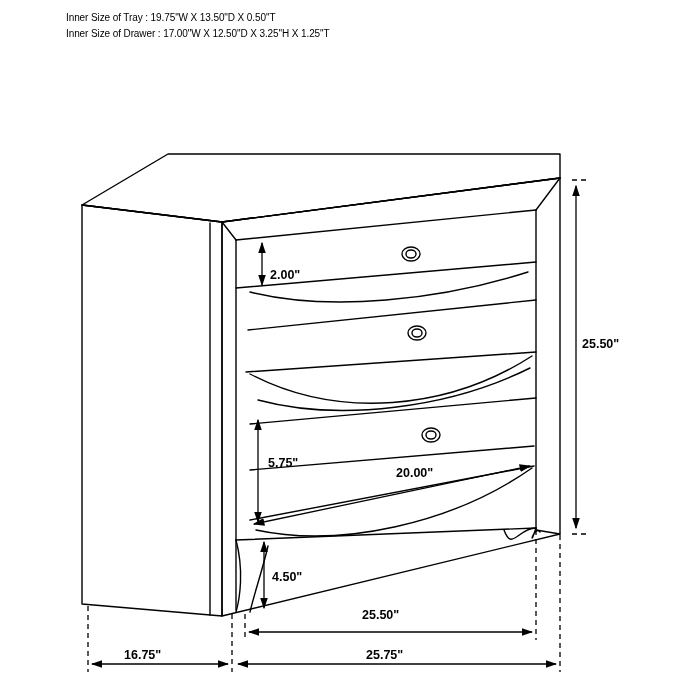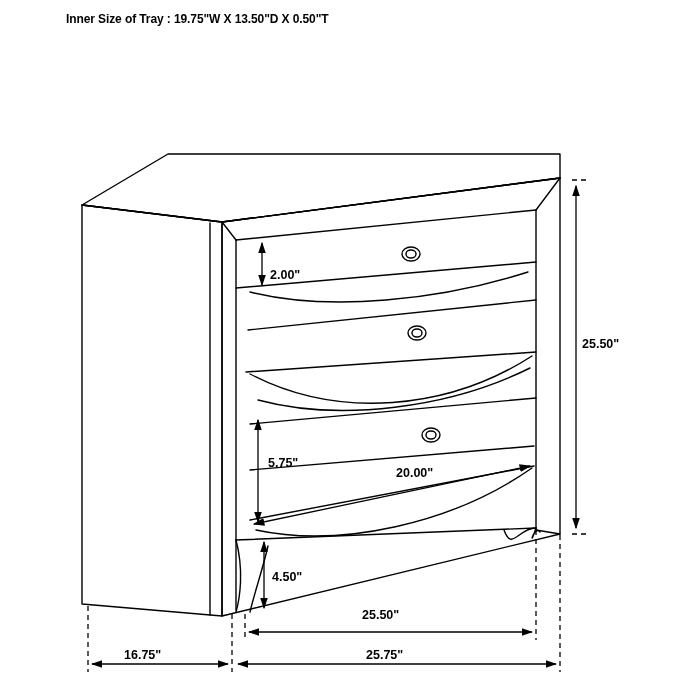--- a/index.html
+++ b/index.html
@@ -17,22 +17,22 @@
   }
   #stage {
     position: relative;
     width: 700px;
     height: 700px;
   }
   .note {
     position: absolute;
     left: 66px;
     top: 10px;
-    font-size: 12px;
-    font-weight: bold;
+    font-size: 10px;
+    font-weight: normal;
     line-height: 1.55;
     letter-spacing: -0.1px;
     white-space: nowrap;
   }
   .note div {
     white-space: nowrap;
   }
   svg.diagram {
     position: absolute;
     left: 0;
@@ -47,20 +47,21 @@
     white-space: nowrap;
   }
 </style>
 </head>
 <body>
 
 <div id="stage">
 
   <div class="note">
     <div>Inner Size of Tray : 19.75"W X 13.50"D X 0.50"T</div>
+    <div>Inner Size of Drawer : 17.00"W X 12.50"D X 3.25"H X 1.25"T</div>
   </div>
 
   <svg class="diagram" viewBox="0 0 700 700">
     <g fill="none" stroke="#000000" stroke-width="1.4" stroke-linejoin="round" stroke-linecap="round">
 
       <path d="M82,205 L168,154 L560,154 L560,178 L222,222 Z"></path>
 
       <path d="M82,205 L222,222"></path>
       <path d="M222,222 L560,178"></path>
 

